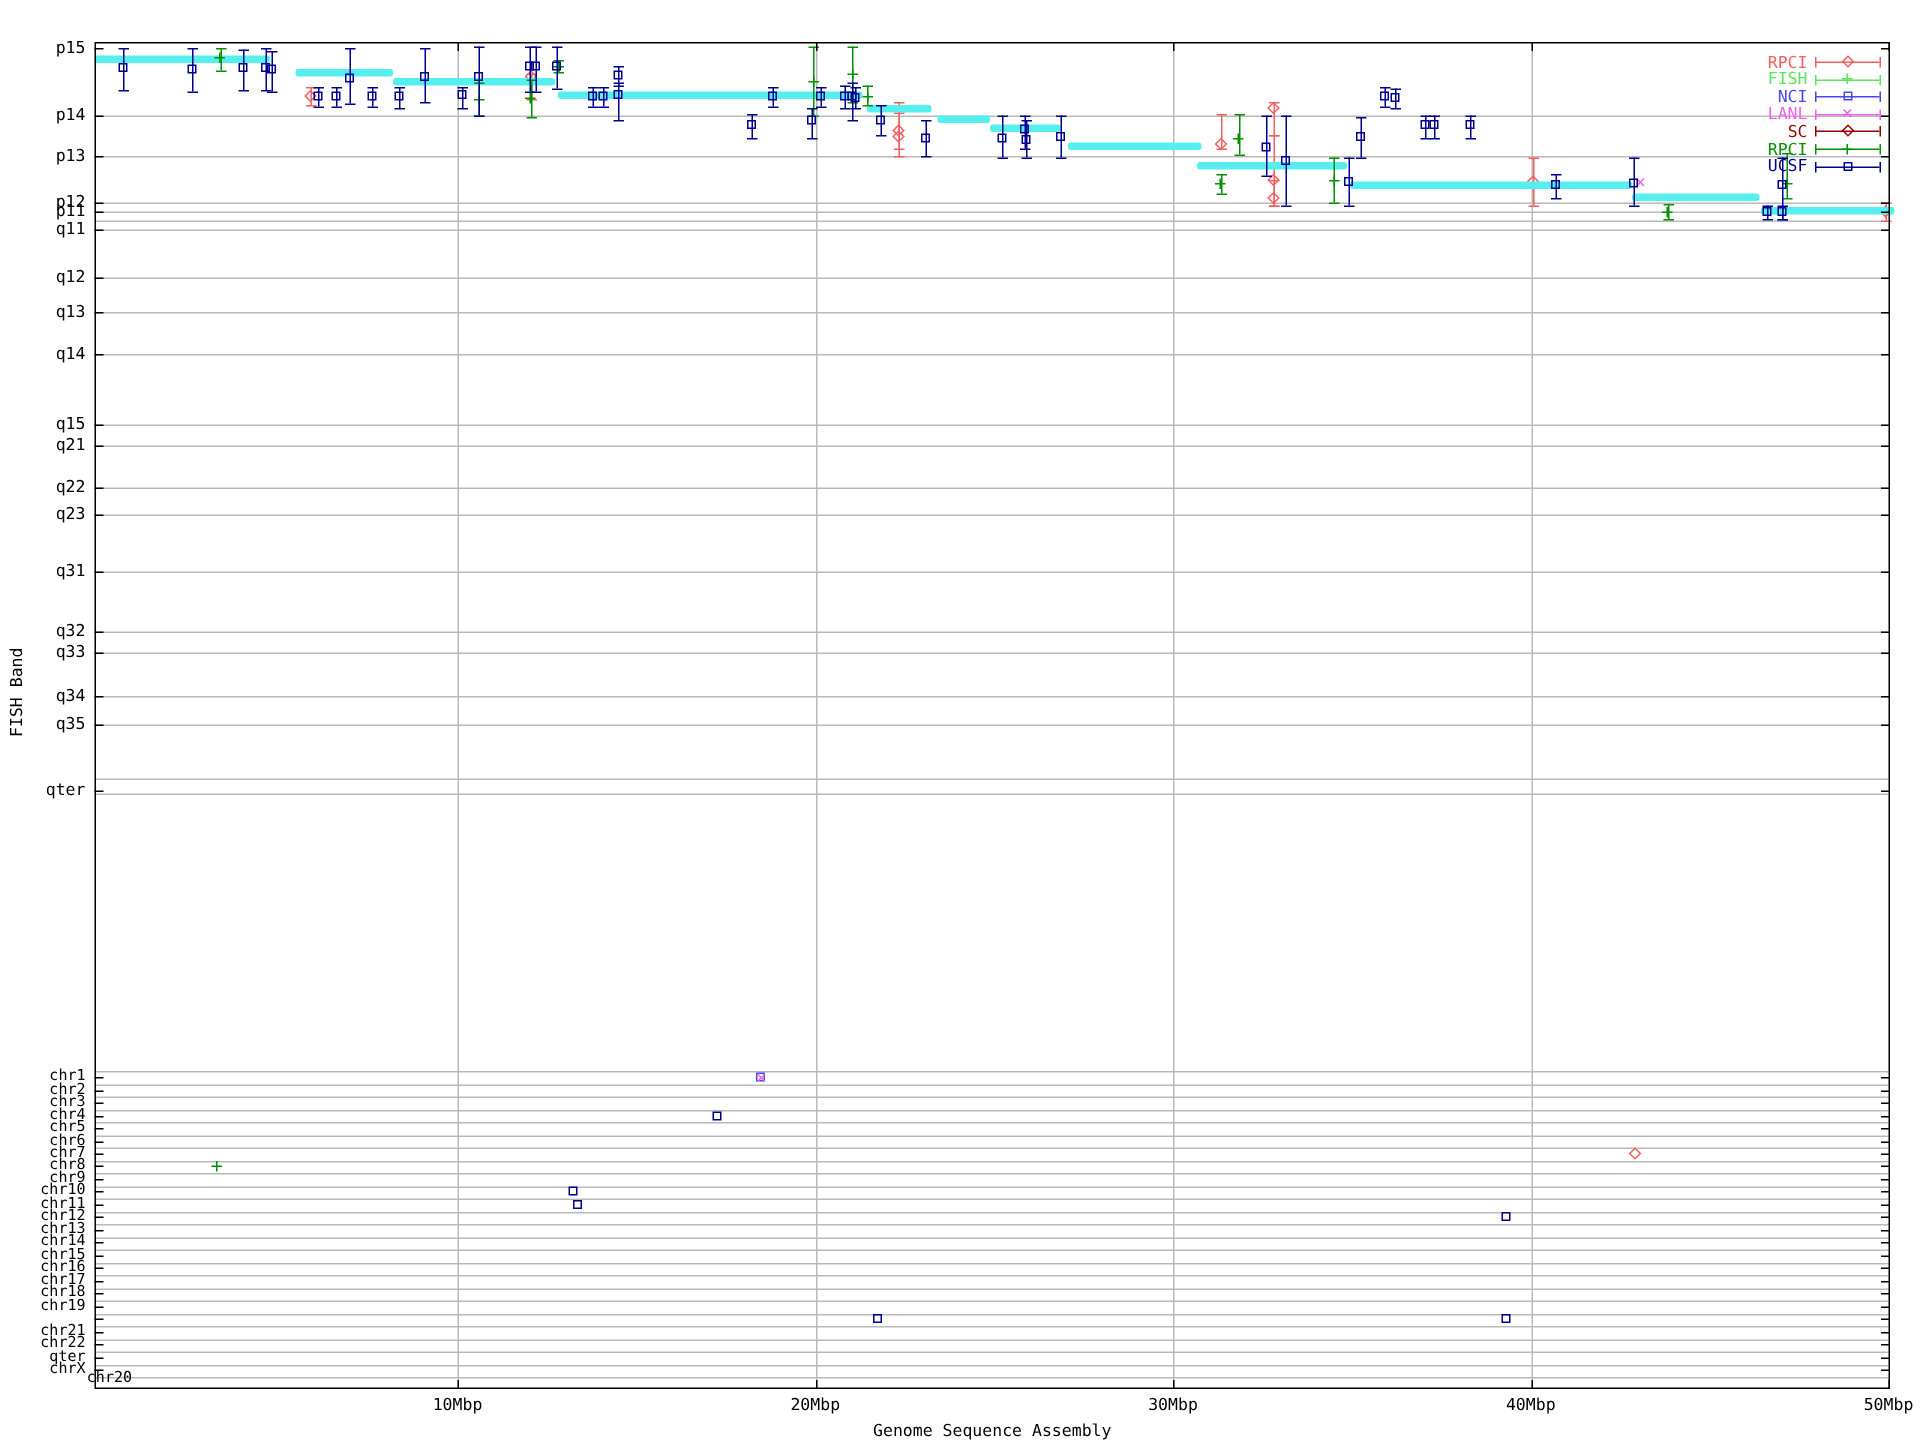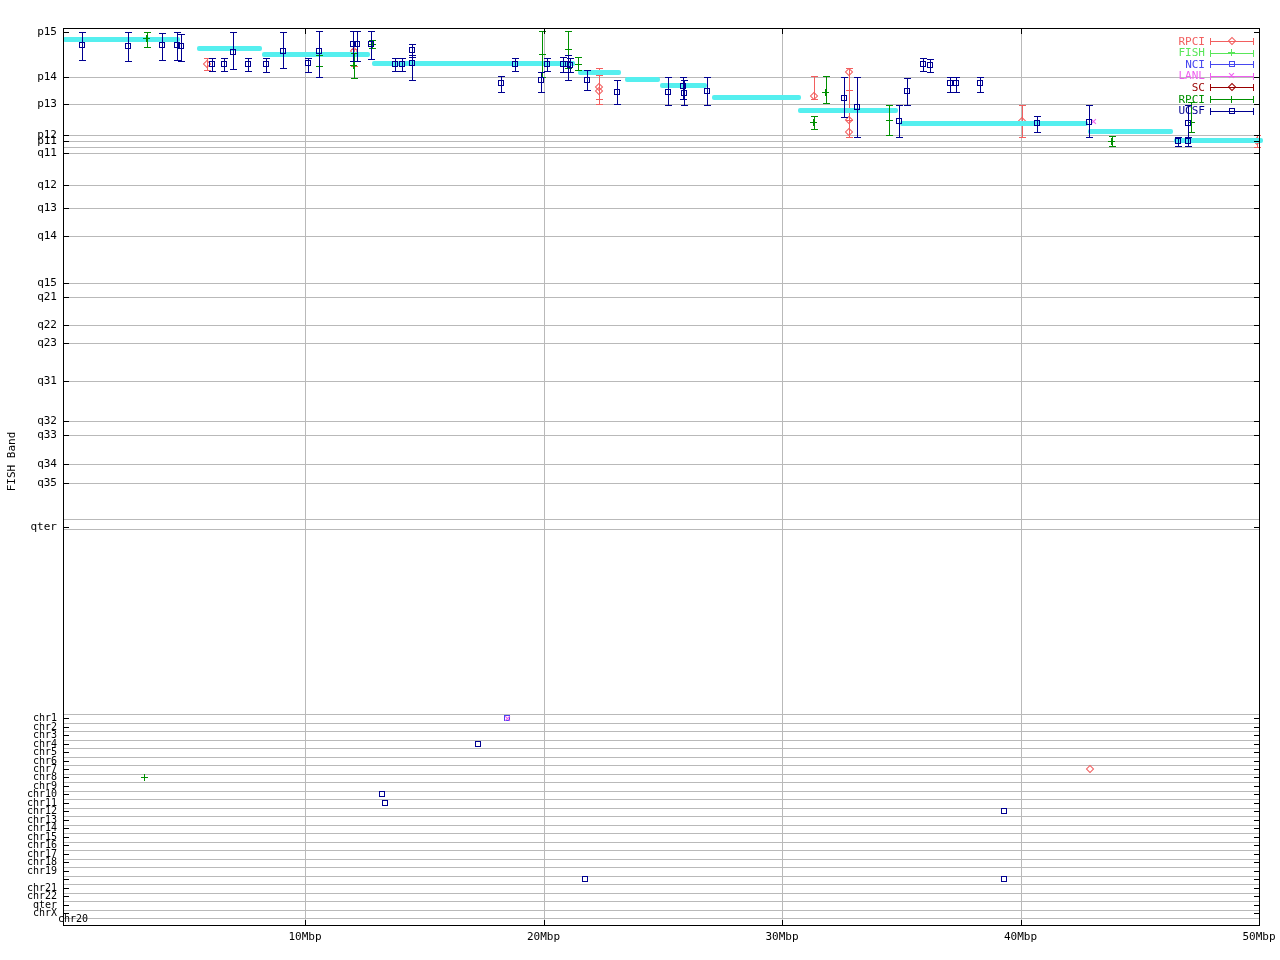--- a/index.html
+++ b/index.html
@@ -26,20 +26,21 @@
   .plus::before,.xm::before{content:"";position:absolute;left:0;top:3px;width:7px;height:1px;background:currentColor;}
   .plus::after,.xm::after{content:"";position:absolute;left:3px;top:0;width:1px;height:7px;background:currentColor;}
   .xm{transform:rotate(45deg);}
   .leglab{position:absolute;font-size:11px;text-align:right;height:11px;line-height:11px;}
 </style>
 </head>
 <body>
 
 <div class="chart">
   <div class="ylabel">FISH Band</div>
+  <div class="xlabel">Genome Sequence Assembly</div>
   <div id="plot" style="position:absolute;left:0;top:0;width:1280px;height:960px;">
       <div class="gh" style="left: 64px; top: 77px; width: 1195px; height: 1px;"></div>
       <div class="gh" style="left: 64px; top: 104px; width: 1195px; height: 1px;"></div>
       <div class="gh" style="left: 64px; top: 135px; width: 1195px; height: 1px;"></div>
       <div class="gh" style="left: 64px; top: 141px; width: 1195px; height: 1px;"></div>
       <div class="gh" style="left: 64px; top: 147px; width: 1195px; height: 1px;"></div>
       <div class="gh" style="left: 64px; top: 153px; width: 1195px; height: 1px;"></div>
       <div class="gh" style="left: 64px; top: 185px; width: 1195px; height: 1px;"></div>
       <div class="gh" style="left: 64px; top: 208px; width: 1195px; height: 1px;"></div>
       <div class="gh" style="left: 64px; top: 236px; width: 1195px; height: 1px;"></div>

